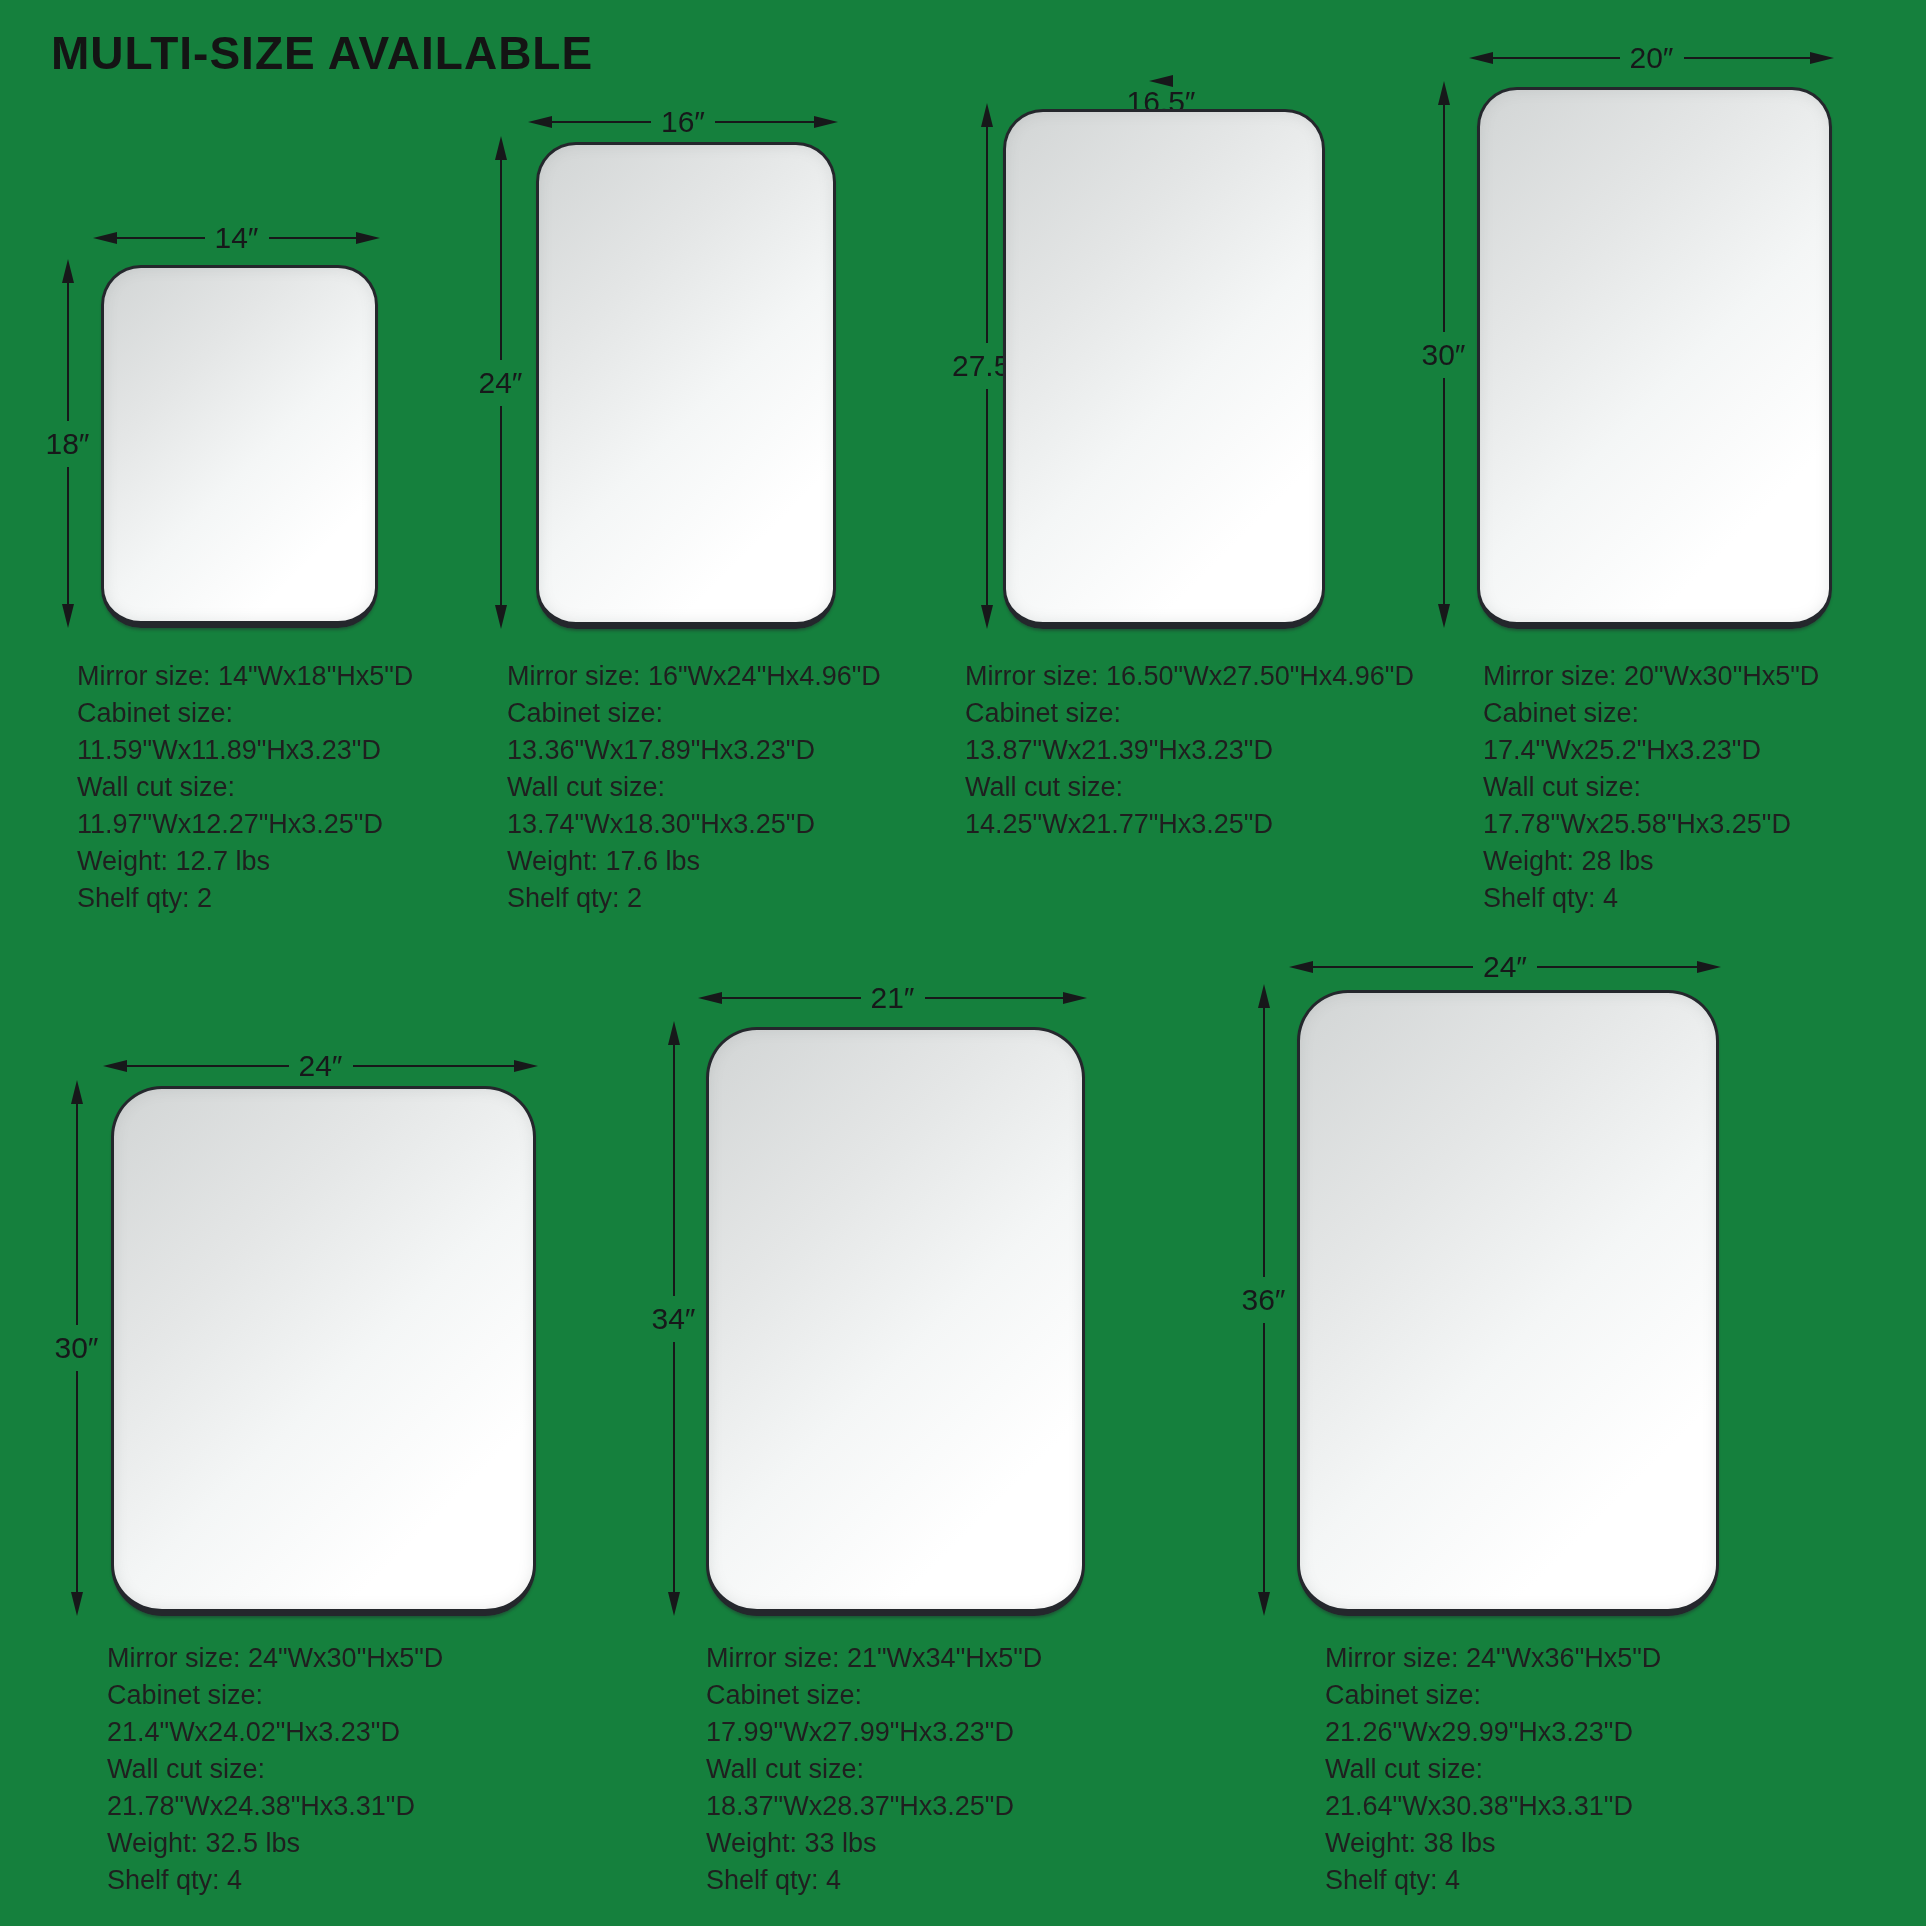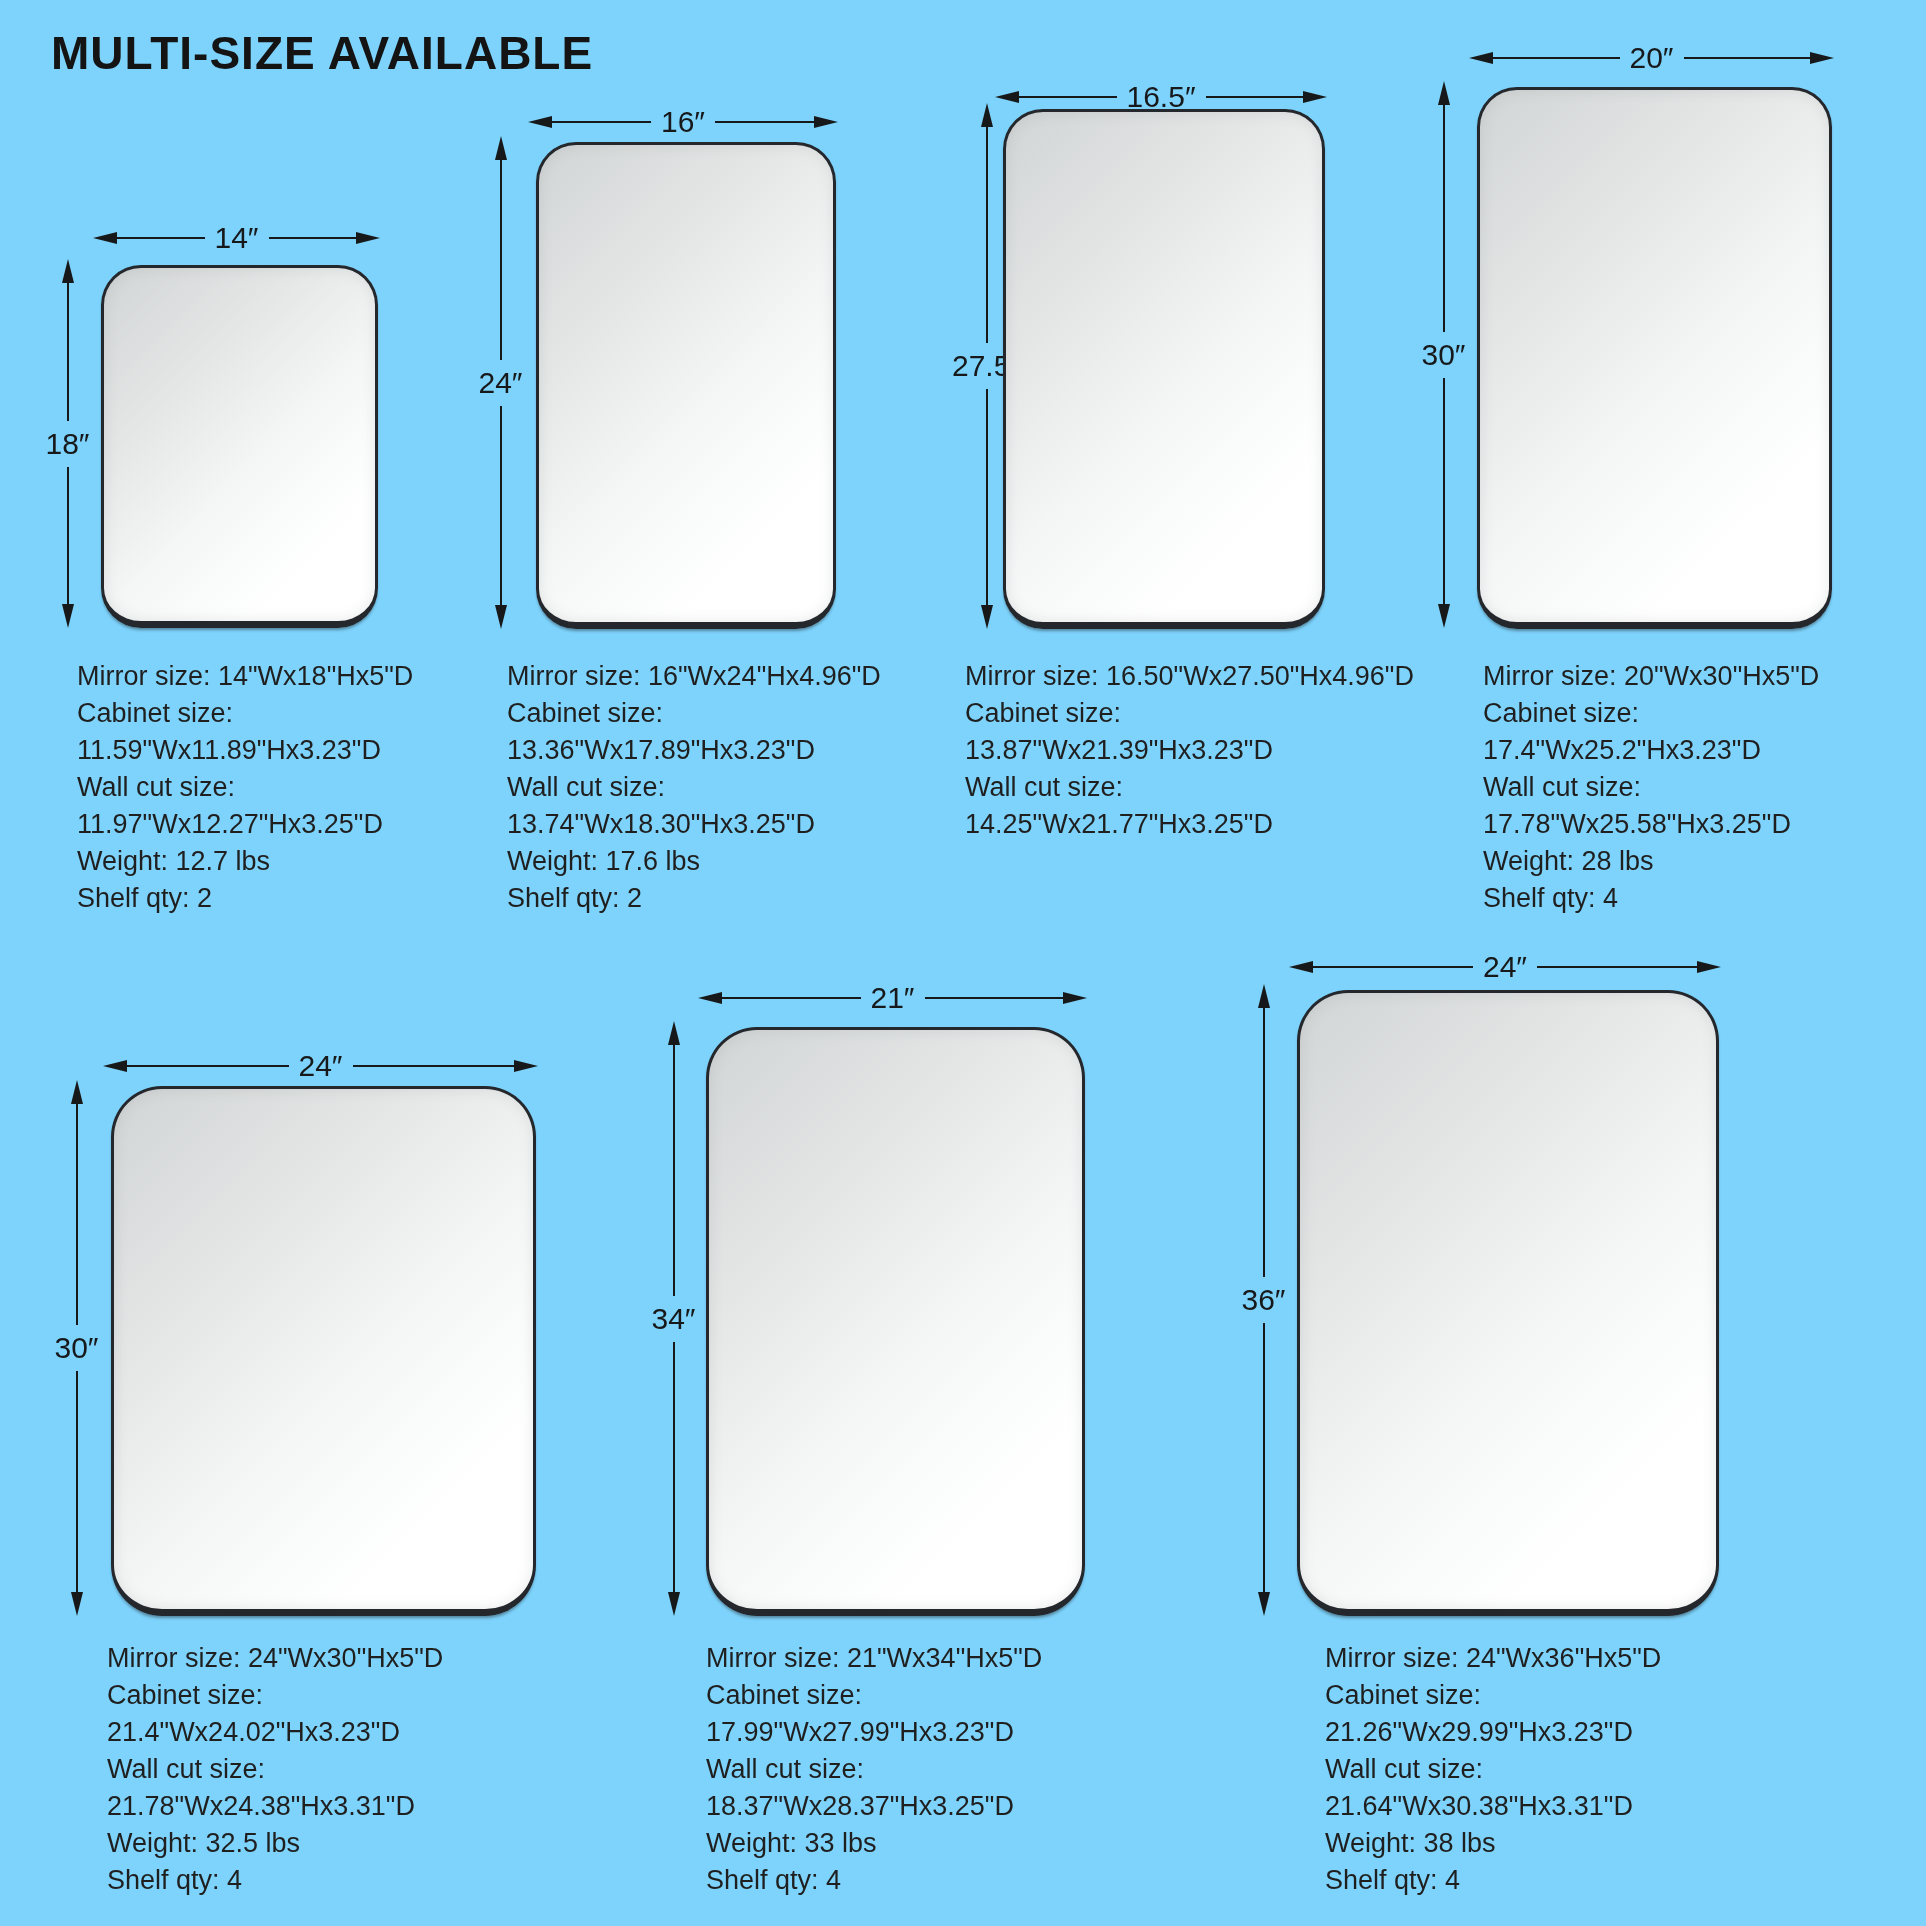--- a/index.html
+++ b/index.html
@@ -1,19 +1,19 @@
 <!DOCTYPE html>
 <html><head>
 <meta charset="utf-8">
 <style>
   html,body{margin:0;padding:0;background:#ffffff;}
   #canvas{
     position:relative;
     width:1927px;height:1927px;
-    background:#7dd3fc;
+    background:#15803d;
     font-family:"Liberation Sans", sans-serif;
     color:#1a1a1a;
     overflow:hidden;
   }
   .page-title{
     position:absolute;left:51px;top:26px;
     font-size:46px;font-weight:bold;letter-spacing:1px;
     color:#141414;margin:0;white-space:nowrap;
   }
   
@@ -100,21 +100,21 @@
       <p>Cabinet size:</p>
       <p>13.36"Wx17.89"Hx3.23"D</p>
       <p>Wall cut size:</p>
       <p>13.74"Wx18.30"Hx3.25"D</p>
       <p>Weight: 17.6 lbs</p>
       <p>Shelf qty: 2</p>
     </div>
   </section>
 
   <section>
-    <div class="dim-h" style="left:995px;top:82px;width:332px;">
+    <div class="dim-h" style="left:995px;top:75px;width:332px;flex-direction:column;">
       <span class="ah ah-left"></span>
       <span class="hline"></span>
       <span class="dlabel">16.5″</span>
       <span class="hline"></span>
       <span class="ah ah-right"></span>
     </div>
     <div class="dim-v" style="left:942px;top:103px;height:526px;">
       <span class="ah ah-up"></span>
       <span class="vline"></span>
       <span class="dlabel">27.5″</span>

